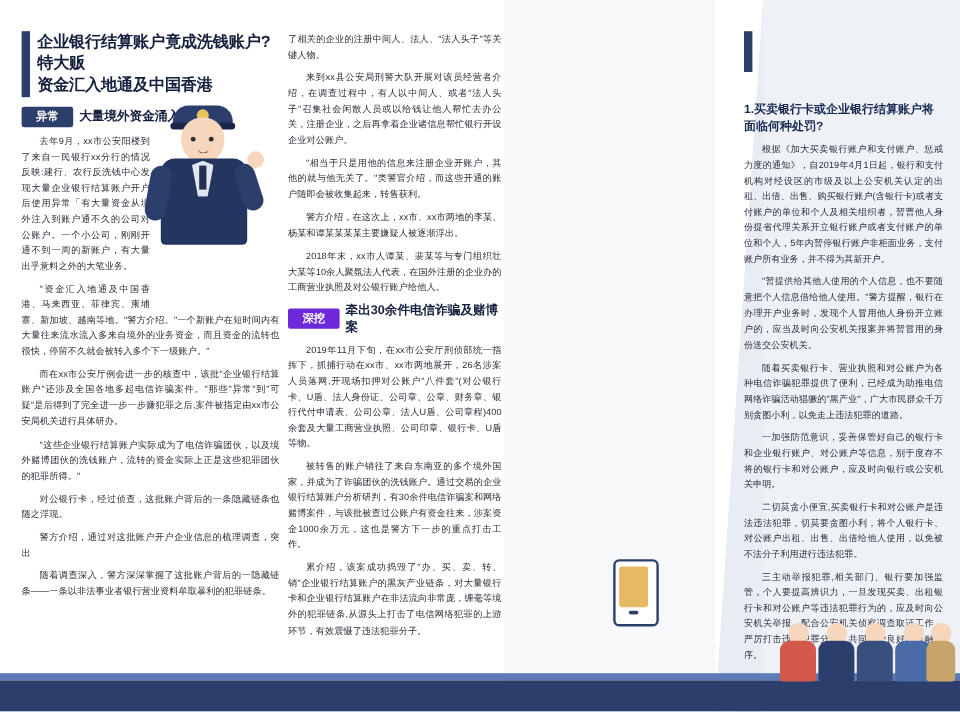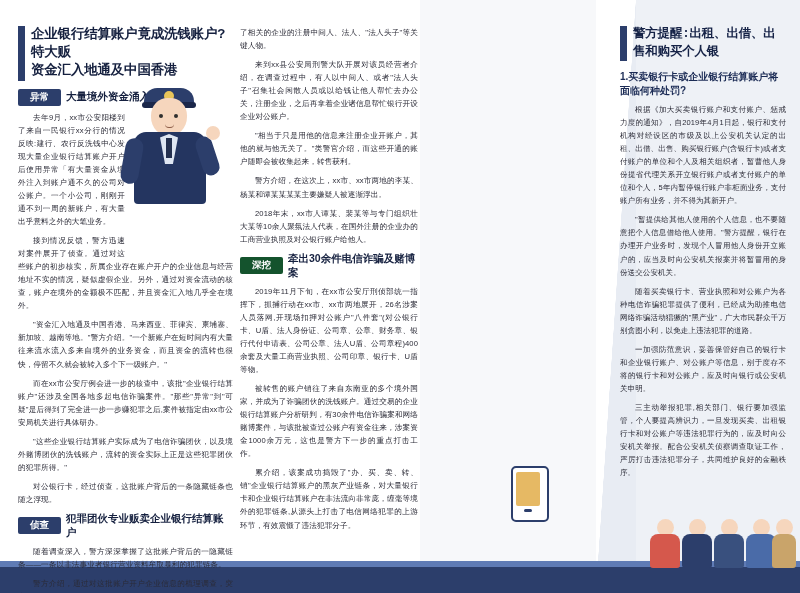--- a/index.html
+++ b/index.html
@@ -75,63 +75,62 @@
     flex: 0 0 7px;
     align-self: stretch;
     min-height: 34px;
   }
   .title-text {
     font-size: 12.5px;
     font-weight: bold;
     line-height: 1.35;
     color: #15203f;
     letter-spacing: -0.2px;
-    font-family: Liberation Mono, monospace;
   }
   .title-text.big {
     font-size: 13.5px;
   }
   .tag-row {
     display: flex;
     align-items: center;
     gap: 5px;
     margin: 6px 0 5px 0;
   }
   .tag {
     background: #2c3e6b;
     color: #fff;
     font-size: 9.5px;
     font-weight: bold;
     padding: 2px 12px;
     border-radius: 2px;
     white-space: nowrap;
   }
   .tag.light {
-    background: #14532d;
+    background: #6d28d9;
   }
   .tag-label {
     font-size: 10.5px;
     font-weight: bold;
     color: #15203f;
   }
   .para {
     font-size: 7.6px;
     line-height: 1.72;
     color: #2b2b37;
     text-align: justify;
     margin: 0 0 6px 0;
     letter-spacing: 0.1px;
   }
   .para.indent { text-indent: 15px; }
 
   .num-head {
     font-size: 10px;
     font-weight: bold;
     color: #1b2b55;
-    margin: 9px 0 5px 0;
+    margin: 25px 0 5px 0;
     line-height: 1.4;
   }
 
   .col4-title {
     display: flex;
     gap: 6px;
     align-items: flex-start;
     margin-bottom: 9px;
   }
   .col4-title .title-bar { background: #2c3e6b; }
@@ -292,33 +291,28 @@
     </div>
 
     <div class="tag-row">
       <span class="tag">异常</span>
       <span class="tag-label">大量境外资金涌入新开账户</span>
     </div>
 
     <div class="col1-body">
       <div class="wrap-cop"></div>
       <p class="para indent">去年9月，xx市公安阳楼到了来自一民银行xx分行的情况反映:建行、农行反洗钱中心发现大量企业银行结算账户开户后使用异常「有大量资金从境外注入到账户通不久的公司对公账户。一个小公司，刚刚开通不到一周的新账户，有大量出乎意料之外的大笔业务。</p>
-      <p class="para indent">接到情况反馈，警方迅速对案件展开了侦查。通过对这些账户的初步核实，所属企业存在账户开户的企业信息与经营地址不实的情况，疑似虚假企业。另外，通过对资金流动的核查，账户在境外的金额极不匹配，并且资金汇入地几乎全在境外。</p>
       <p class="para indent">"资金汇入地通及中国香港、马来西亚、菲律宾、柬埔寨、新加坡、越南等地。"警方介绍。"一个新账户在短时间内有大量往来流水流入多来自境外的业务资金，而且资金的流转也很快，停留不久就会被转入多个下一级账户。"</p>
       <p class="para indent">而在xx市公安厅例会进一步的核查中，该批"企业银行结算账户"还涉及全国各地多起电信诈骗案件。"那些"异常"到"可疑"是后得到了完全进一步一步赚犯罪之后,案件被指定由xx市公安局机关进行具体研办。</p>
       <p class="para indent">"这些企业银行结算账户实际成为了电信诈骗团伙，以及境外赌博团伙的洗钱账户，流转的资金实际上正是这些犯罪团伙的犯罪所得。"</p>
       <p class="para indent">对公银行卡，经过侦查，这批账户背后的一条隐藏链条也随之浮现。</p>
     </div>
 
-    <div class="tag-row">
-      <span class="tag">侦查</span>
-      <span class="tag-label">犯罪团伙专业贩卖企业银行结算账户</span>
-    </div>
+    <p class="para indent">警方介绍，通过对这批账户开户企业信息的梳理调查，突出</p>
     <p class="para indent">随着调查深入，警方深深掌握了这批账户背后的一隐藏链条——一条以非法事业者银行营业资料牟取暴利的犯罪链条。</p>
-    <p class="para indent">警方介绍，通过对这批账户开户企业信息的梳理调查，突出</p>
   </div>
 
   <div class="cop">
     <div class="cap"></div>
     <div class="cap-badge"></div>
     <div class="cap-brim"></div>
     <div class="head"></div>
     <div class="eye-l"></div>
     <div class="eye-r"></div>
     <div class="mouth"></div>
@@ -347,28 +341,28 @@
   </div>
 
   <div class="col col3">
     <p class="para" style="visibility:hidden;height:0;margin:0;overflow:hidden">2019年11月下旬，在xx市公安厅刑侦部统一指挥下，抓捕行动在xx市、xx市两地展开，26名涉案人员落网,开现场扣押对公账户"八件套"(对公银行卡、U盾、法人身份证、公司章、公章、财务章、银行代付申请表、公司公章、法人U盾、公司章程)400余套及大量工商营业执照、公司印章、银行卡、U盾等物。</p>
   </div>
 
   <div class="col col4">
     <div class="col4-title">
       <div class="title-bar"></div>
       <div>
-        <div class="title-text">警方提醒:出租、出借、出售和购买个人银</div>
       </div>
     </div>
     <div class="num-head">1.买卖银行卡或企业银行结算账户将面临何种处罚?</div>
     <p class="para indent">根据《加大买卖银行账户和支付账户、惩戒力度的通知》，自2019年4月1日起，银行和支付机构对经设区的市级及以上公安机关认定的出租、出借、出售、购买银行账户(含银行卡)或者支付账户的单位和个人及相关组织者，暂曹他人身份提省代理关系开立银行账户或者支付账户的单位和个人，5年内暂停银行账户非柜面业务，支付账户所有业务，并不得为其新开户。</p>
     <p class="para indent">"暂提供给其他人使用的个人信息，也不要随意把个人信息借给他人使用。"警方提醒，银行在办理开户业务时，发现个人冒用他人身份开立账户的，应当及时向公安机关报案并将暂冒用的身份送交公安机关。</p>
     <p class="para indent">随着买卖银行卡、营业执照和对公账户为各种电信诈骗犯罪提供了便利，已经成为助推电信网络诈骗活动猖獗的"黑产业"，广大市民群众千万别贪图小利，以免走上违法犯罪的道路。</p>
     <p class="para indent">一加强防范意识，妥善保管好自己的银行卡和企业银行账户、对公账户等信息，别于度存不将的银行卡和对公账户，应及时向银行或公安机关申明。</p>
+    <p class="para indent">二切莫贪小便宜,买卖银行卡和对公账户是违法违法犯罪，切莫要贪图小利，将个人银行卡、对公账户出租、出售、出借给他人使用，以免被不法分子利用进行违法犯罪。</p>
     <p class="para indent">三主动举报犯罪,相关部门、银行要加强监管，个人要提高辨识力，一旦发现买卖、出租银行卡和对公账户等违法犯罪行为的，应及时向公安机关举报。配合公安机关侦察调查取证工作，严厉打击违法犯罪分子，共同维护良好的金融秩序。</p>
   </div>
 
   <div class="phone-ill">
     <div class="scr"></div>
     <div class="scr-in"></div>
     <div class="btn"></div>
   </div>
 
   <div class="group-ill">

